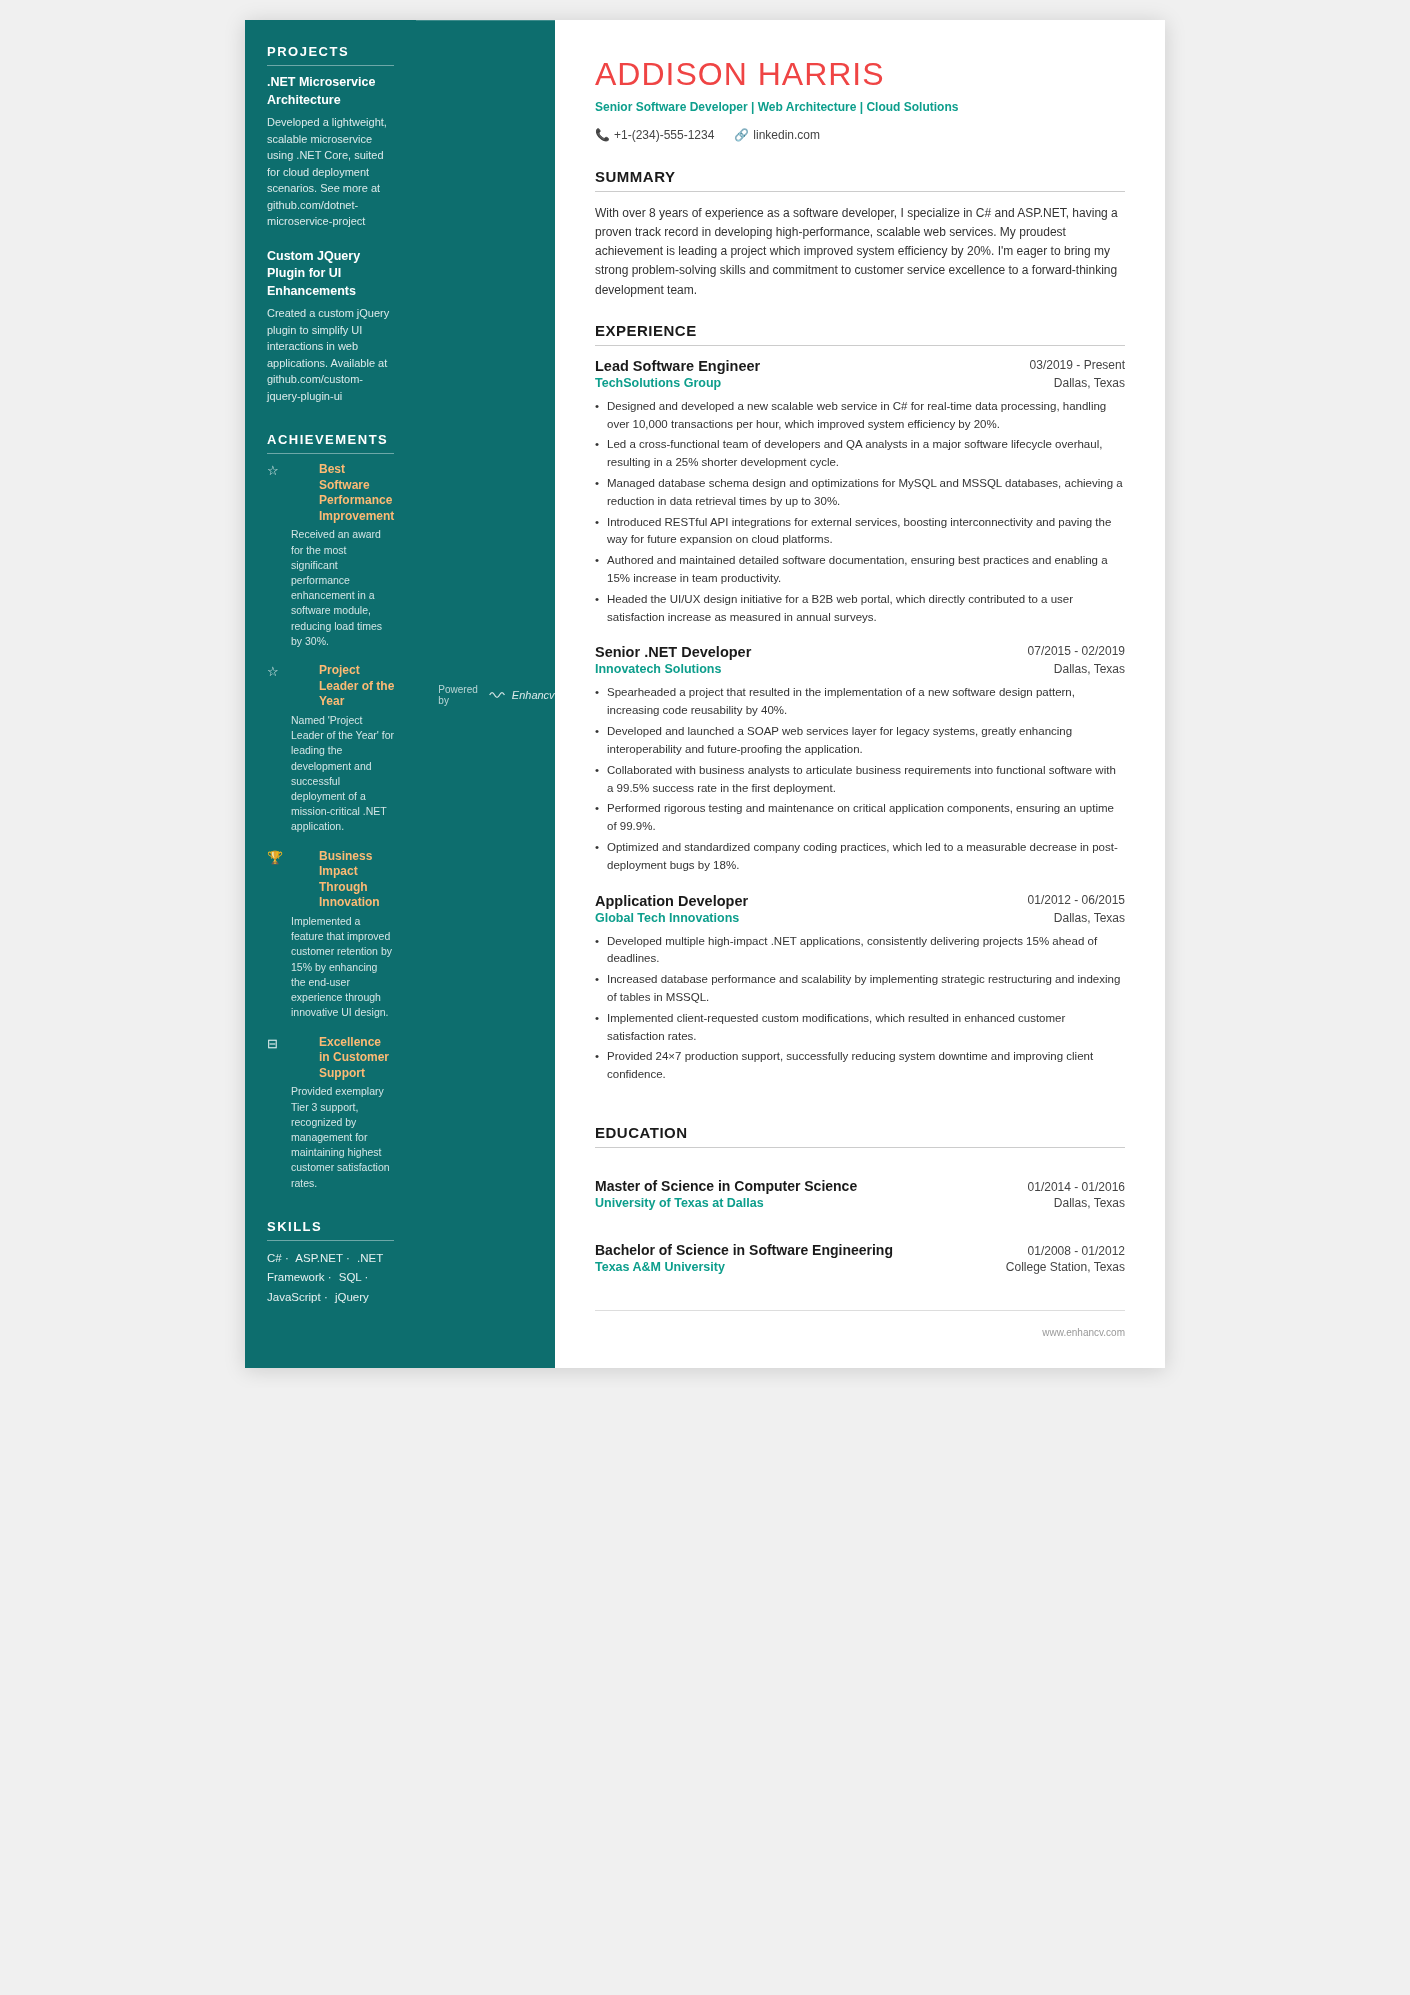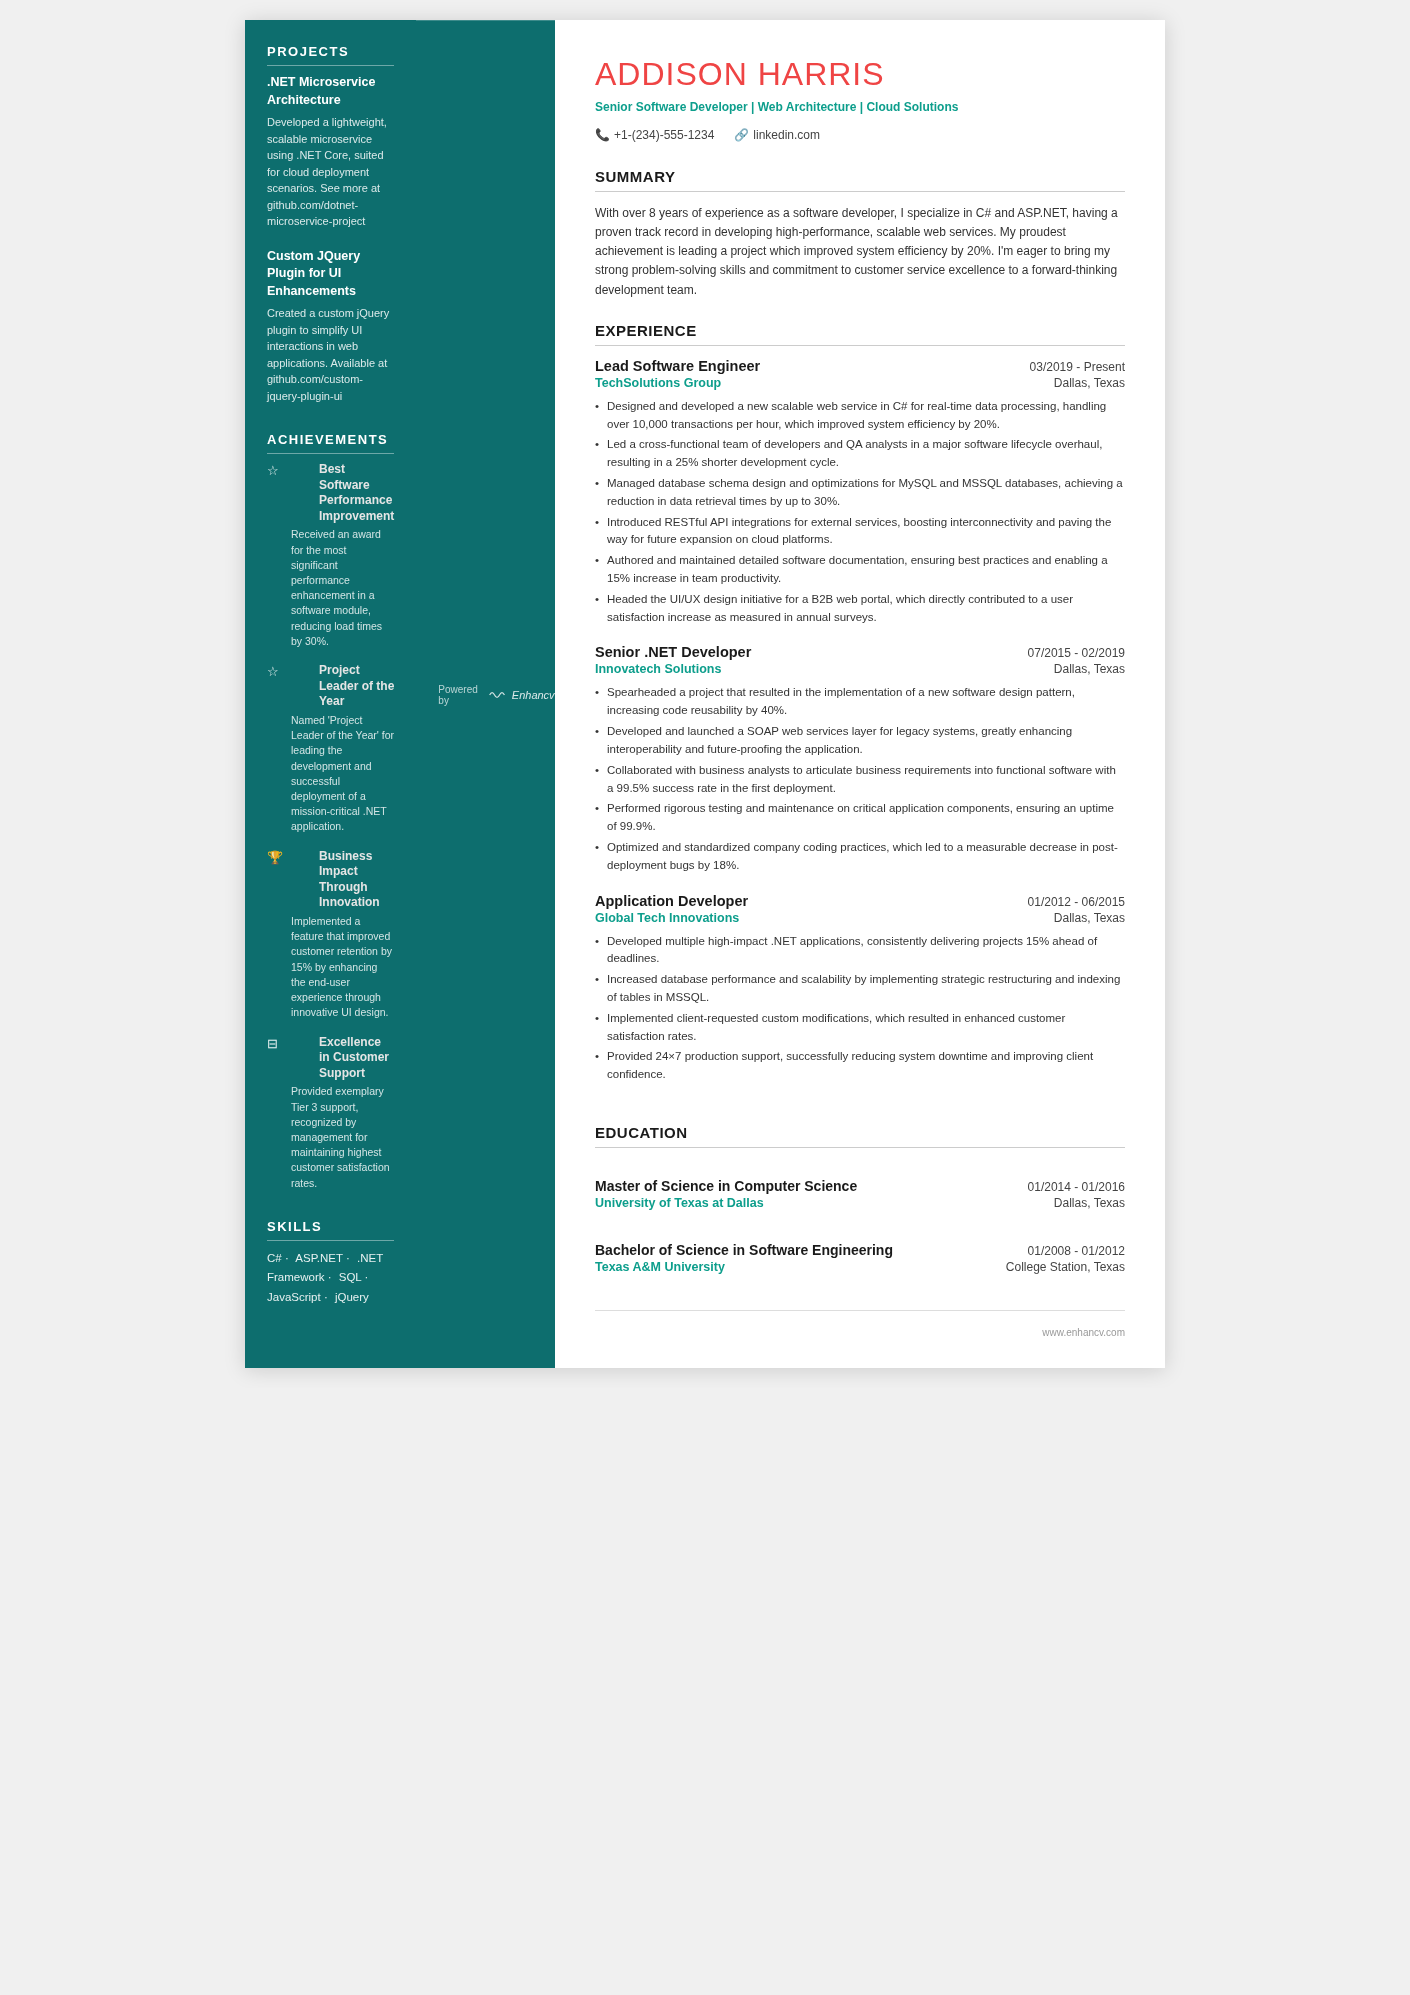--- a/index.html
+++ b/index.html
@@ -111,21 +111,21 @@
       font-size: 13px;
       color: rgba(255,255,255,0.9);
       margin-top: 1px;
       min-width: 16px;
     }
     .achievement-content {}
     .achievement-title {
       font-family: Arial, Helvetica, sans-serif;
       font-size: 12px;
       font-weight: 700;
-      color: #e5e5e5;
+      color: #fdba74;
       margin-bottom: 3px;
       line-height: 1.3;
       padding-left: 28px;
     }
     .achievement-desc {
       font-family: Arial, Helvetica, sans-serif;
       font-size: 10.5px;
       color: rgba(255,255,255,0.82);
       line-height: 1.45;
     }
@@ -214,21 +214,21 @@
       font-size: 12px;
       color: #333;
       line-height: 1.6;
     }
     .exp-item {
       margin-bottom: 18px;
     }
     .exp-header {
       display: flex;
       justify-content: space-between;
-      align-items: flex-end;
+      align-items: flex-start;
       margin-bottom: 2px;
     }
     .exp-role {
       font-family: Arial, Helvetica, sans-serif;
       font-size: 14.5px;
       font-weight: 600;
       color: #1a1a1a;
     }
     .exp-dates {
       font-family: Arial, Helvetica, sans-serif;

